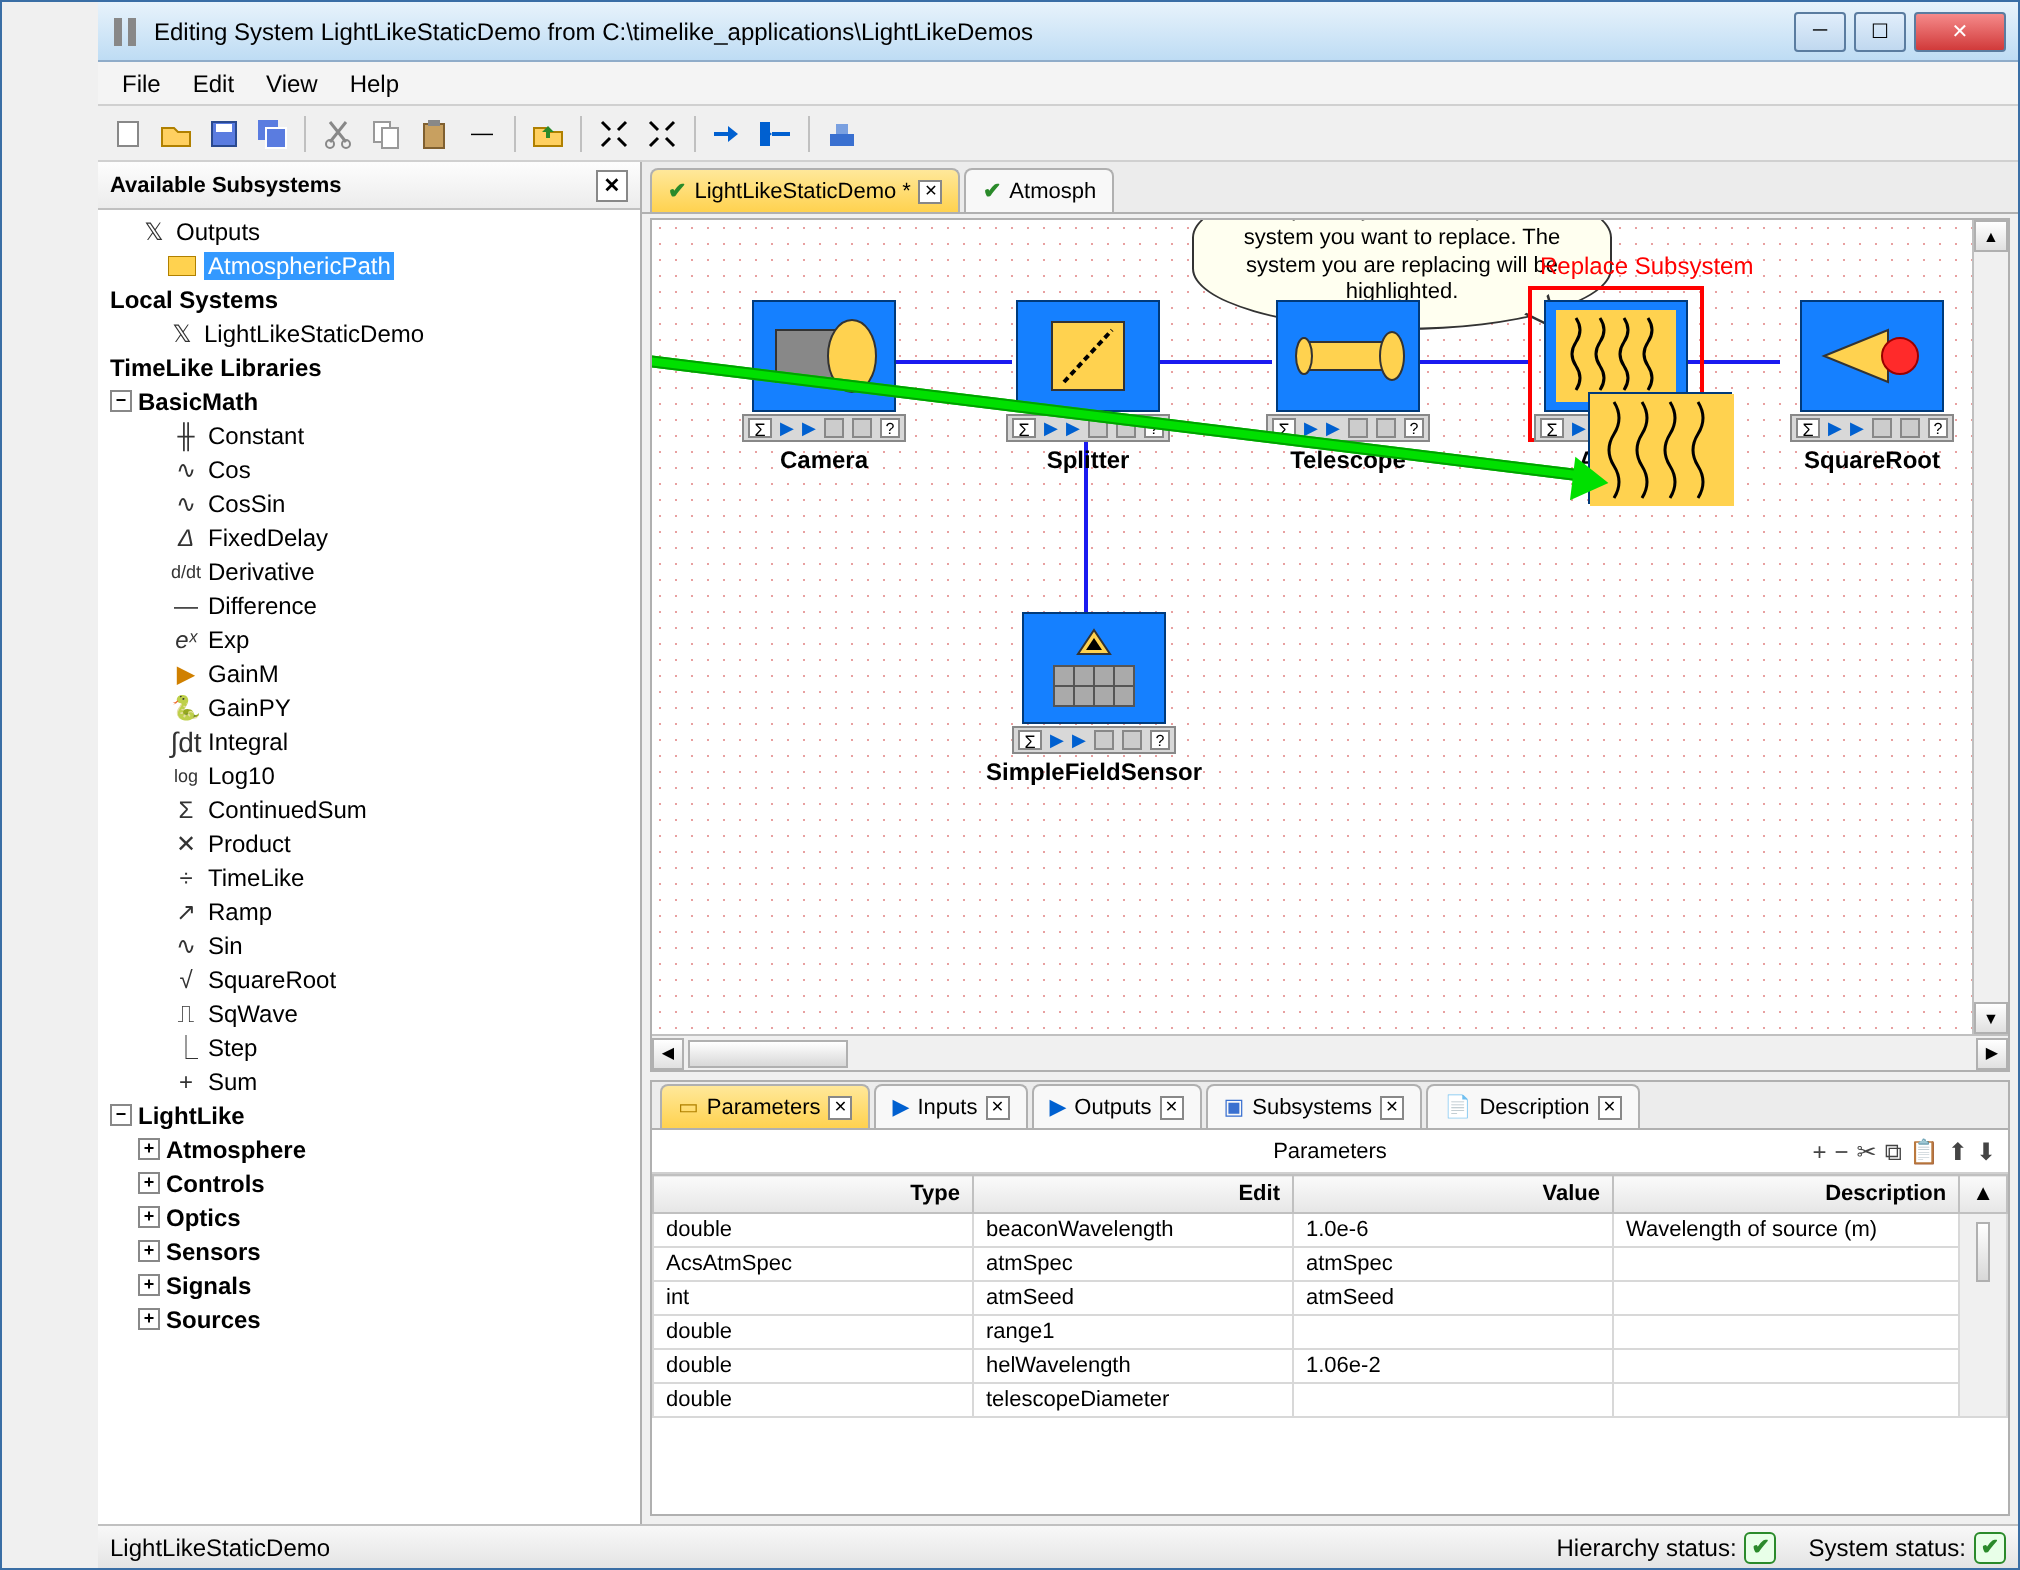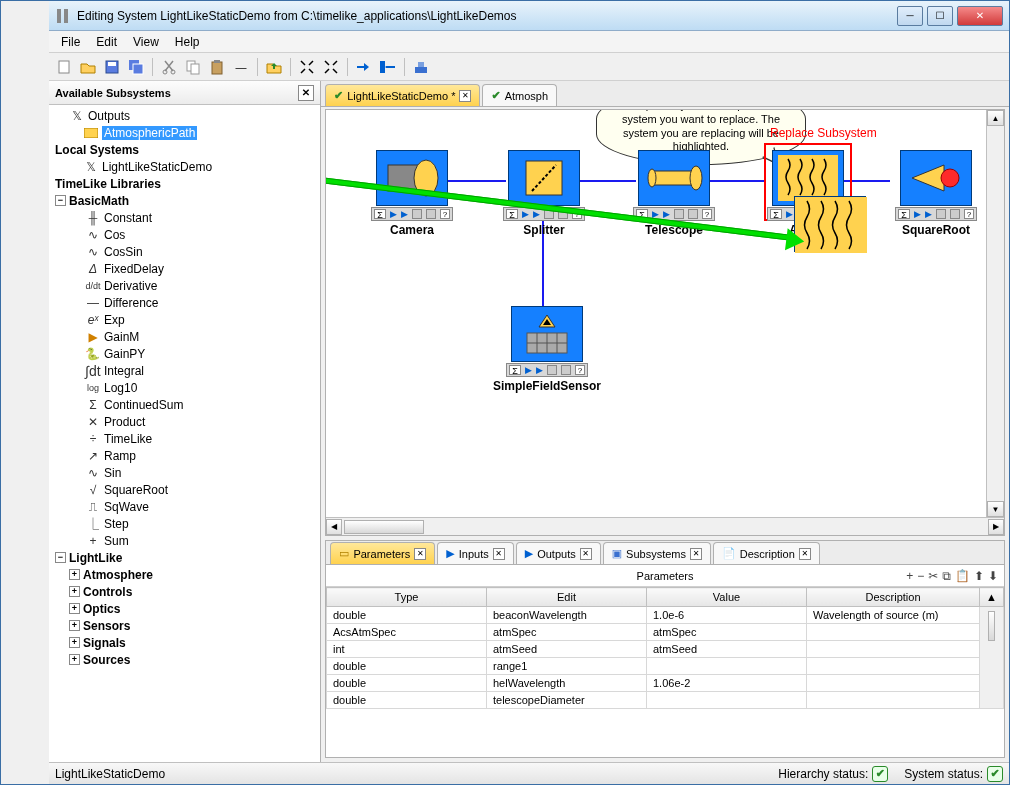--- a/index.html
+++ b/index.html
@@ -82,21 +82,21 @@
 .green-arrow { position: absolute; height: 6px; background: #00e000; transform-origin: left center; border: 1px solid #00a000; }
 .green-arrow::after { content: ""; position: absolute; right: -16px; top: -7px; width: 0; height: 0; border-top: 11px solid transparent; border-bottom: 11px solid transparent; border-left: 18px solid #00e000; }
 
 
 .bottom-panel { height: 218px; margin: 4px; border: 1px solid #b0b0b0; display: flex; flex-direction: column; background: #fff; }
 .btabstrip { height: 24px; display: flex; align-items: flex-end; padding: 0 4px; background: #ececec; border-bottom: 1px solid #b0b0b0; gap: 2px; }
 .panel-head { height: 22px; display: flex; align-items: center; justify-content: center; position: relative; border-bottom: 1px solid #d0d0d0; }
 .panel-head .tools { position: absolute; right: 6px; display: flex; gap: 4px; font-size: 12px; color: #444; }
 .grid { flex: 1; overflow: auto; }
 .grid table { width: 100%; border-collapse: collapse; font-size: 11px; }
-.grid th { text-align: center; padding: 3px 6px; background: linear-gradient(#fafafa, #e6e6e6); border: 1px solid #c0c0c0; font-weight: normal; }
+.grid th { text-align: right; padding: 3px 6px; background: linear-gradient(#fafafa, #e6e6e6); border: 1px solid #c0c0c0; font-weight: bold; }
 .grid td { padding: 2px 6px; border: 1px solid #d8d8d8; }
 .grid-vsb { width: 18px; }
 
 
 .statusbar { height: 22px; background: linear-gradient(#f8f8f8, #e4e4e4); border-top: 1px solid #c0c0c0; display: flex; align-items: center; padding: 0 6px; font-size: 12px; }
 .statusbar .spacer { flex: 1; }
 .status-ico { width: 16px; height: 16px; border: 1px solid #2a8a2a; border-radius: 3px; background: #e8ffe8; color: #2a8a2a; display: inline-flex; align-items: center; justify-content: center; font-size: 11px; font-weight: bold; margin-left: 4px; }
 
 svg { display: block; }
 </style>

